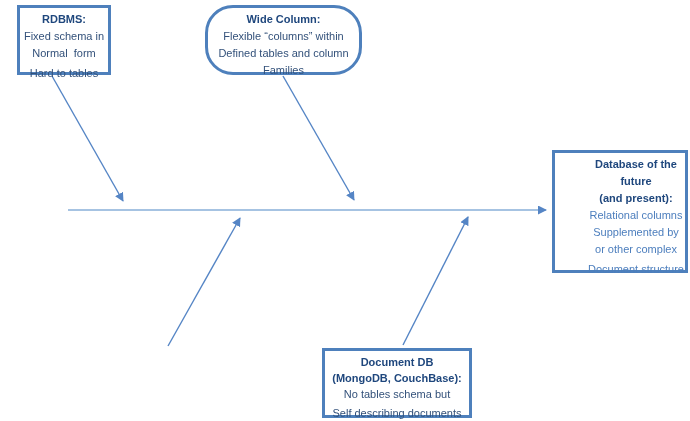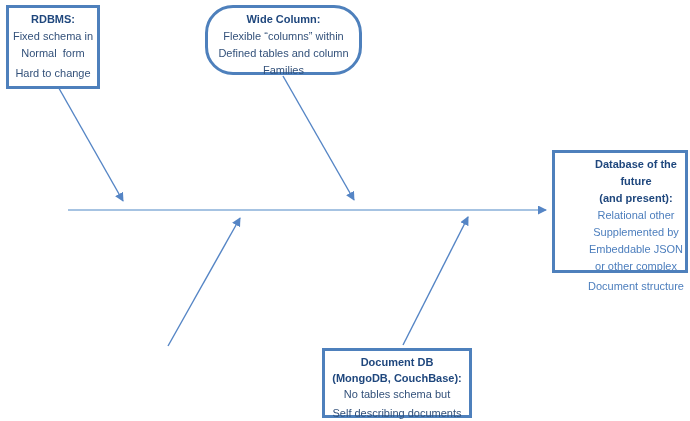--- a/index.html
+++ b/index.html
@@ -35,21 +35,21 @@
     font-size: 11px;
     line-height: 17px;
     white-space: pre-wrap;
   }
   .title {
     font-weight: bold;
     color: #1f477d;
   }
   .gap { margin-top: 3px; }
 
-  #box-rdbms      { left: 6px;   top: 5px;   width: 94px;  height: 84px; }
+  #box-rdbms      { left: 17px;   top: 5px;   width: 94px;  height: 70px; }
   #box-widecol    { left: 205px; top: 5px;   width: 157px; height: 70px; border-radius: 28px; }
   #box-future     { left: 552px; top: 150px; width: 136px; height: 123px; }
   #box-keyvalue   { left: 100px; top: 350px; width: 137px; height: 68px; }
   #box-docdb      { left: 322px; top: 348px; width: 150px; height: 70px; }
 
   #box-keyvalue .title { letter-spacing: -0.2px; }
   #box-keyvalue .line, #box-docdb .line { line-height: 16px; }
   #box-future .line { color: #4c7ebd; padding-left: 32px; }
   #box-future .title { color: #1f477d; }
 </style>
@@ -71,36 +71,35 @@
     <line x1="283" y1="76" x2="354" y2="200" stroke="#5585c5" stroke-width="1.4" marker-end="url(#head)"></line>
 
     <line x1="168" y1="346" x2="240" y2="218" stroke="#5585c5" stroke-width="1.4" marker-end="url(#head)"></line>
     <line x1="403" y1="345" x2="468" y2="217" stroke="#5585c5" stroke-width="1.4" marker-end="url(#head)"></line>
   </svg>
 
   <div class="box" id="box-rdbms">
     <div class="line title">RDBMS:</div>
     <div class="line">Fixed schema in</div>
     <div class="line">Normal  form</div>
-    <div class="line gap">Hard to change</div>
+    <div class="line gap">Hard to tables</div>
   </div>
 
   <div class="box" id="box-widecol">
     <div class="line title">Wide Column:</div>
     <div class="line">Flexible “columns” within</div>
     <div class="line">Defined tables and column</div>
     <div class="line">Families</div>
   </div>
 
   <div class="box" id="box-future">
     <div class="line title">Database of the future</div>
     <div class="line title">(and present):</div>
-    <div class="line">Relational other</div>
+    <div class="line">Relational columns</div>
     <div class="line">Supplemented by</div>
-    <div class="line">Embeddable JSON</div>
     <div class="line">or other complex</div>
     <div class="line gap">Document structure</div>
   </div>
 
 
   <div class="box" id="box-docdb">
     <div class="line title">Document DB</div>
     <div class="line title">(MongoDB, CouchBase):</div>
     <div class="line">No tables schema but</div>
     <div class="line gap">Self describing documents</div>

